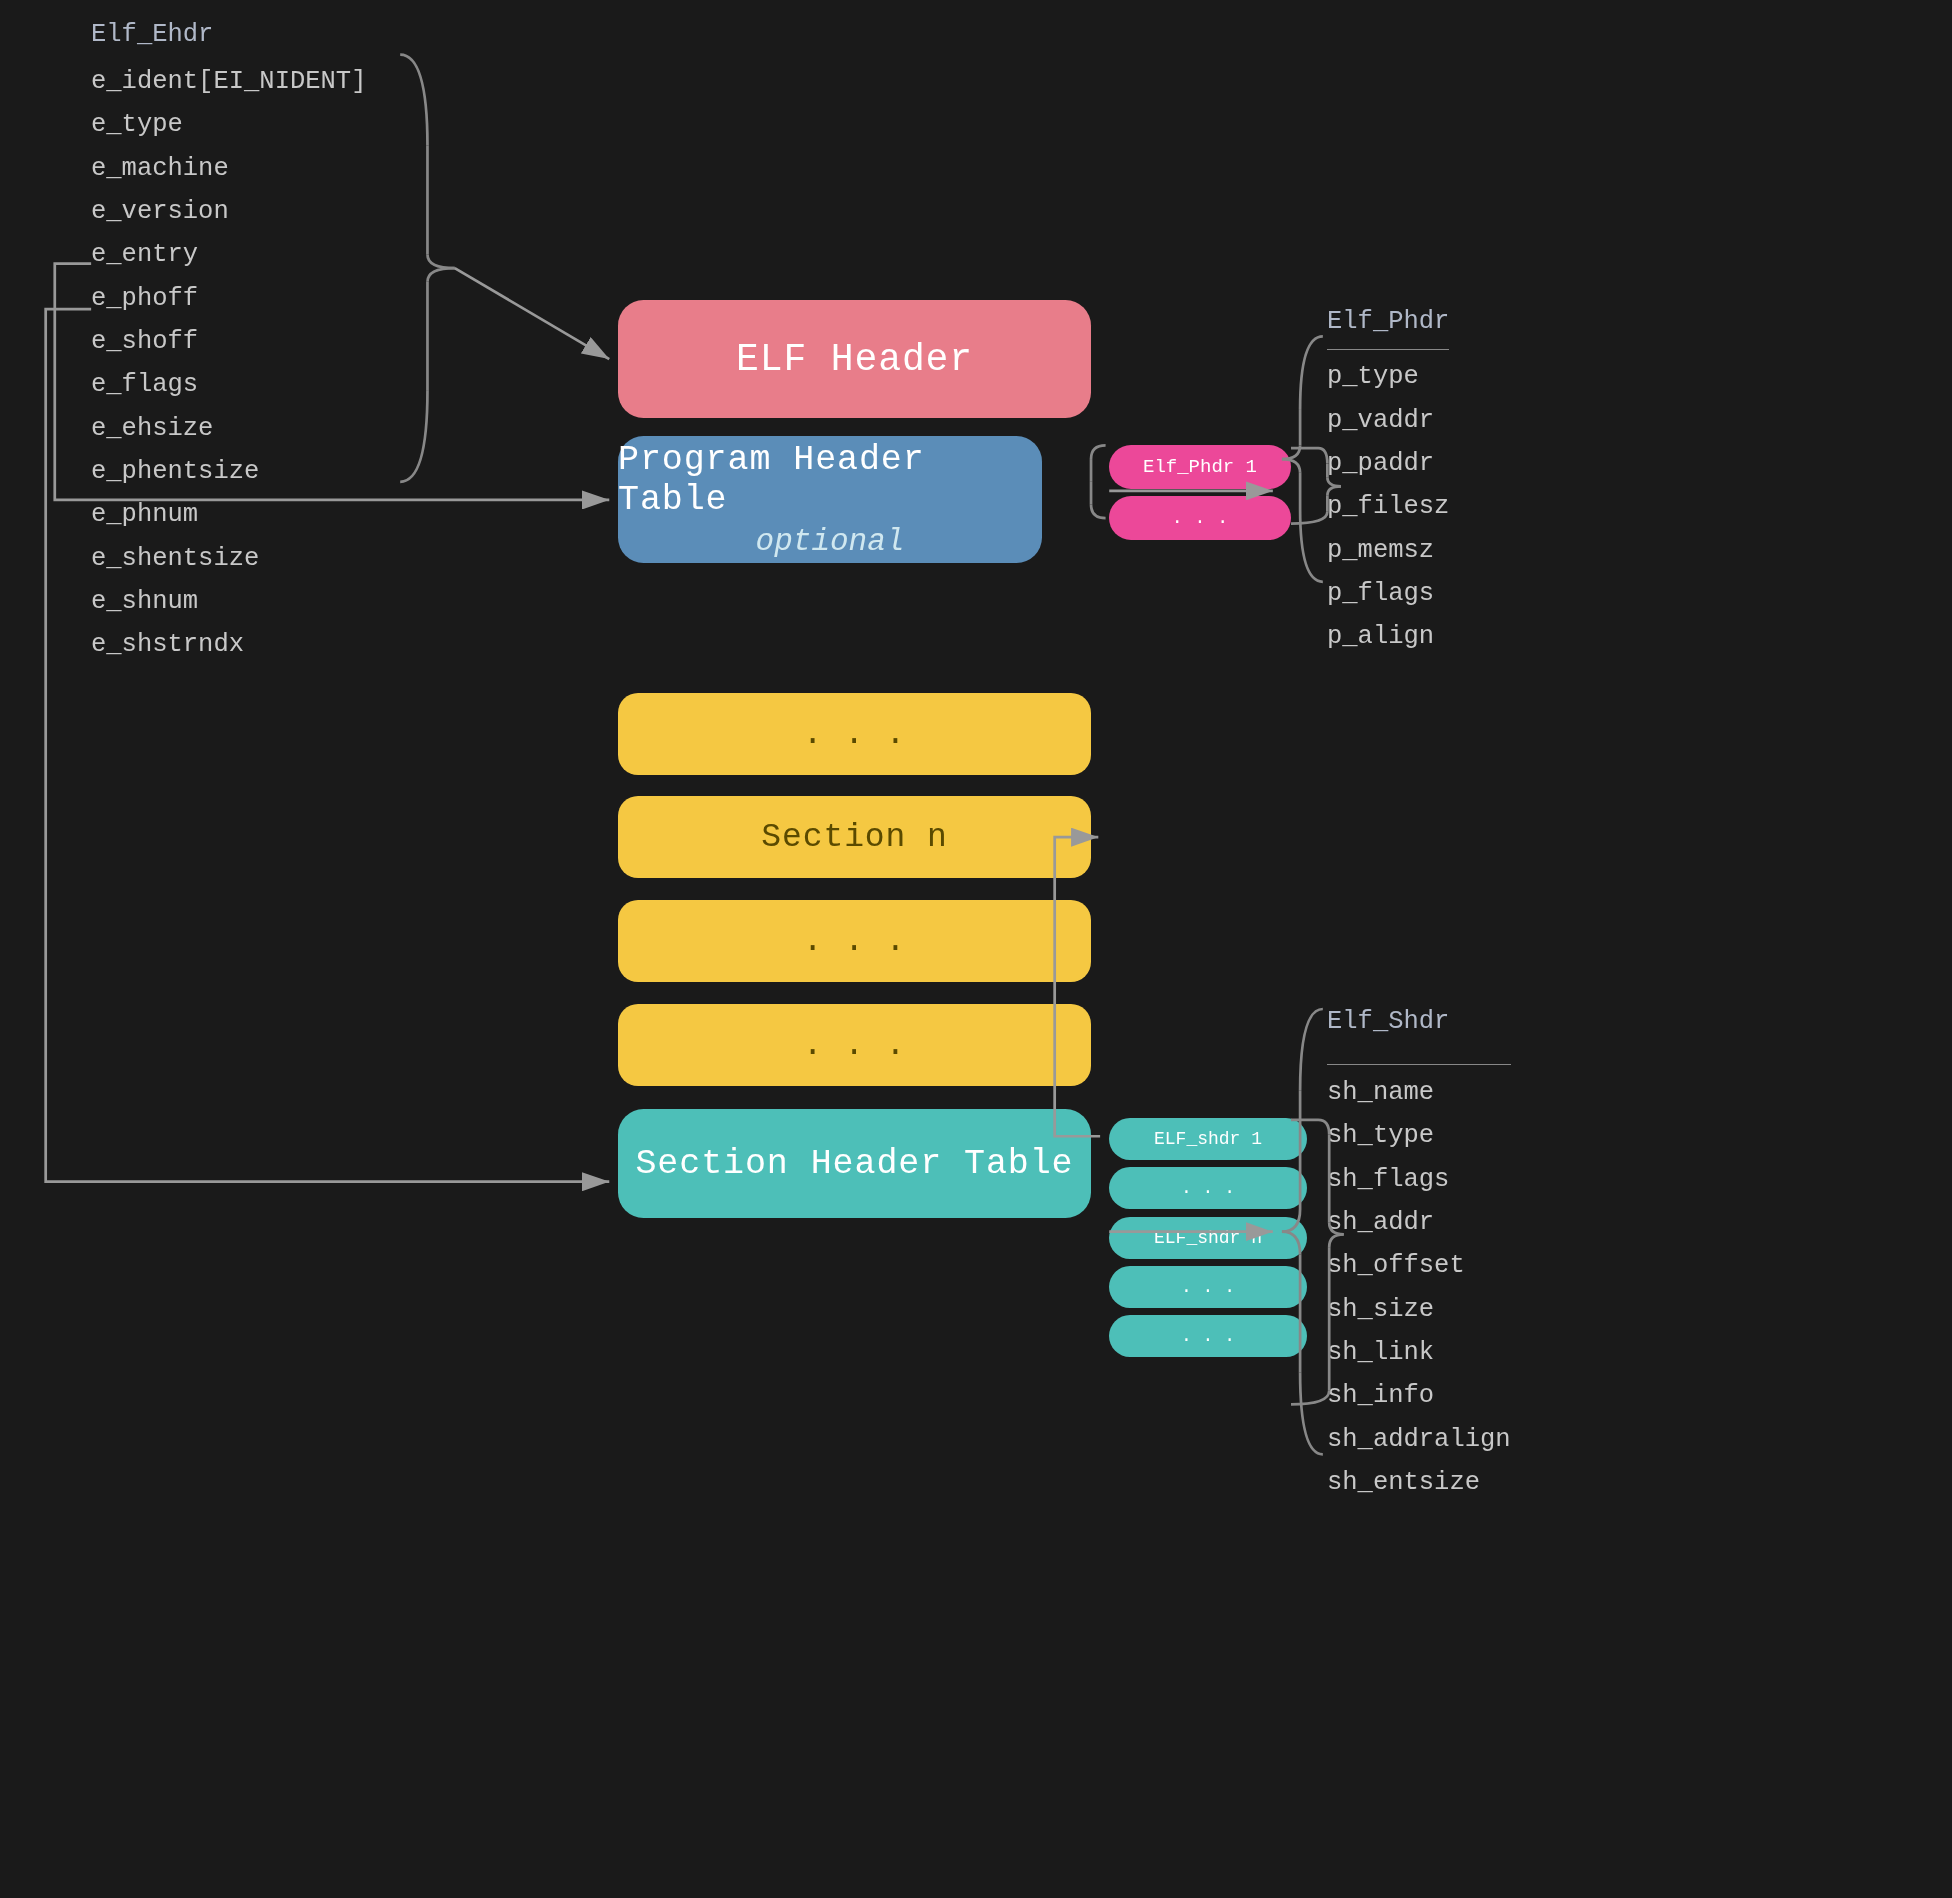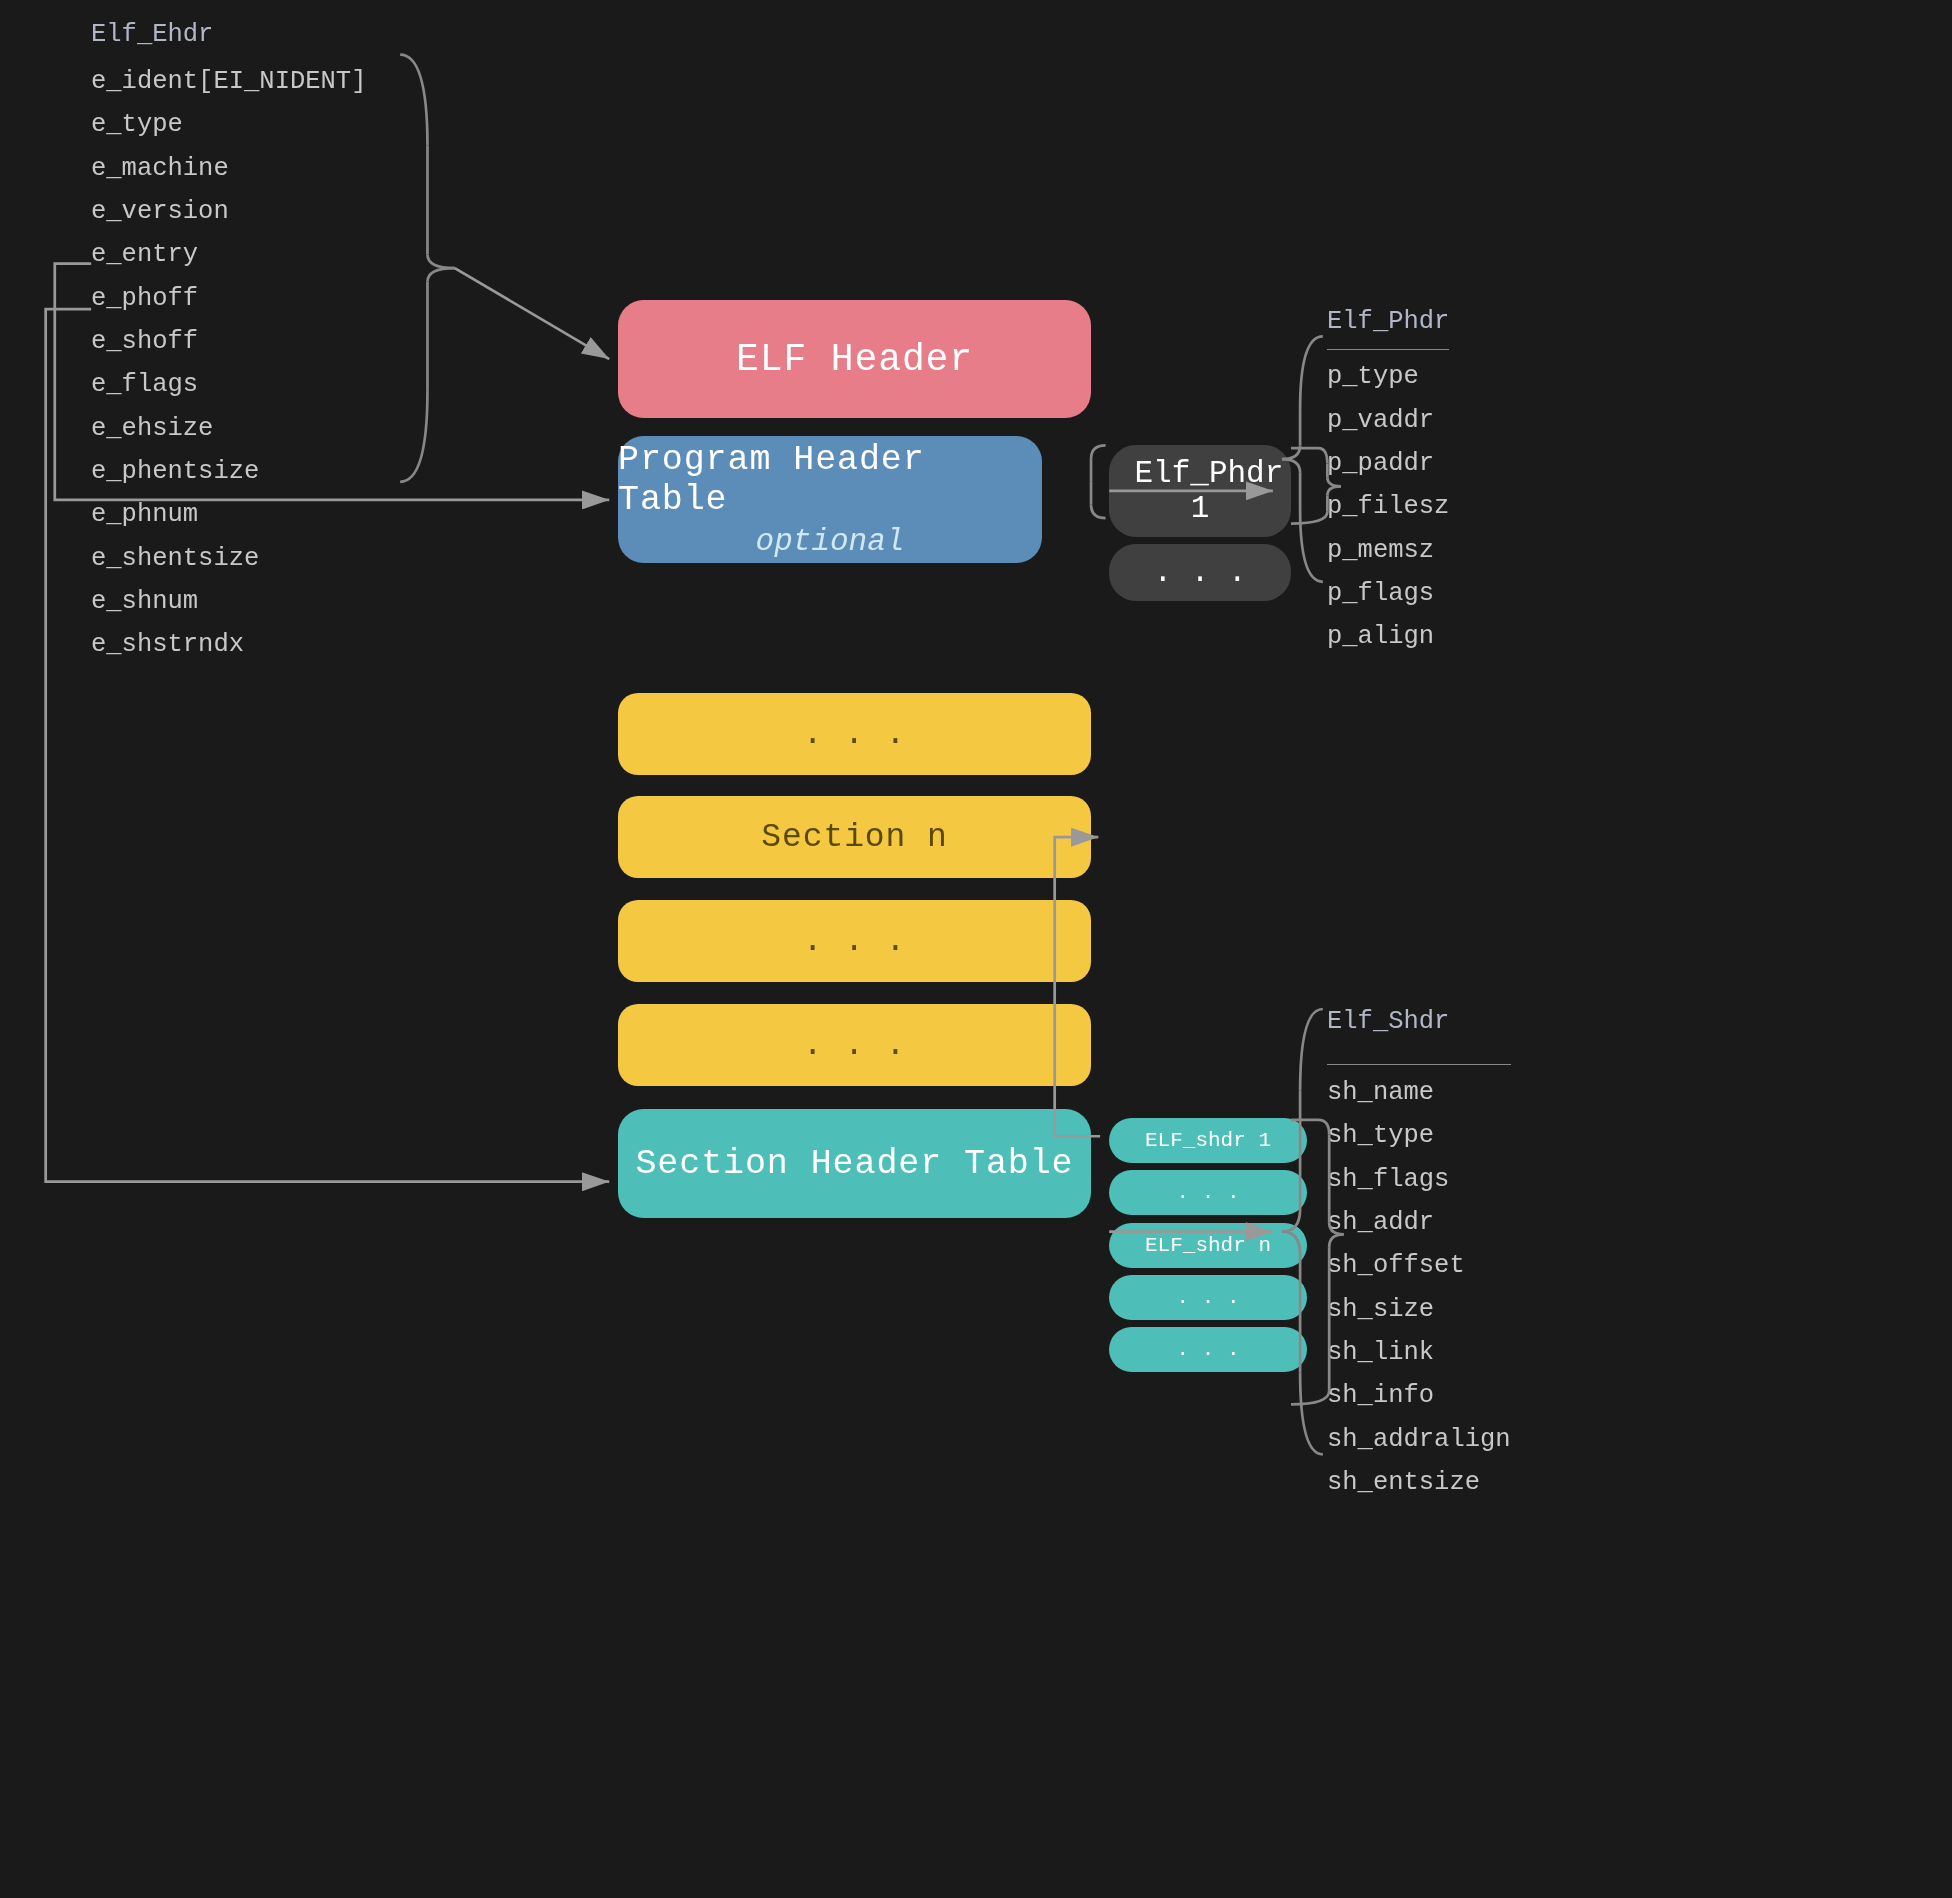--- a/index.html
+++ b/index.html
@@ -115,43 +115,43 @@
     
     .phdr-bubble-group {
       position: absolute;
       left: 1109px;
       top: 445px;
       display: flex;
       flex-direction: column;
       gap: 7.3px;
     }
     .phdr-bubble {
-      background: #404040;
+      background: #ec4899;
       border-radius: 27px;
       color: #fff;
-      font-size: 31px;
+      font-size: 19px;
       padding: 11px 25.5px;
       text-align: center;
       width: 182px;
     }
 
     
     .shdr-bubble-group {
       position: absolute;
       left: 1109px;
       top: 1118px;
       display: flex;
       flex-direction: column;
       gap: 7.3px;
     }
     .shdr-bubble {
       background: #4dbfb8;
       border-radius: 27px;
       color: #fff;
-      font-size: 21px;
+      font-size: 18px;
       padding: 11px 20px;
       text-align: center;
       width: 198px;
     }
 
     
     .ehdr-fields {
       position: absolute;
       left: 91px;
       top: 13px;

